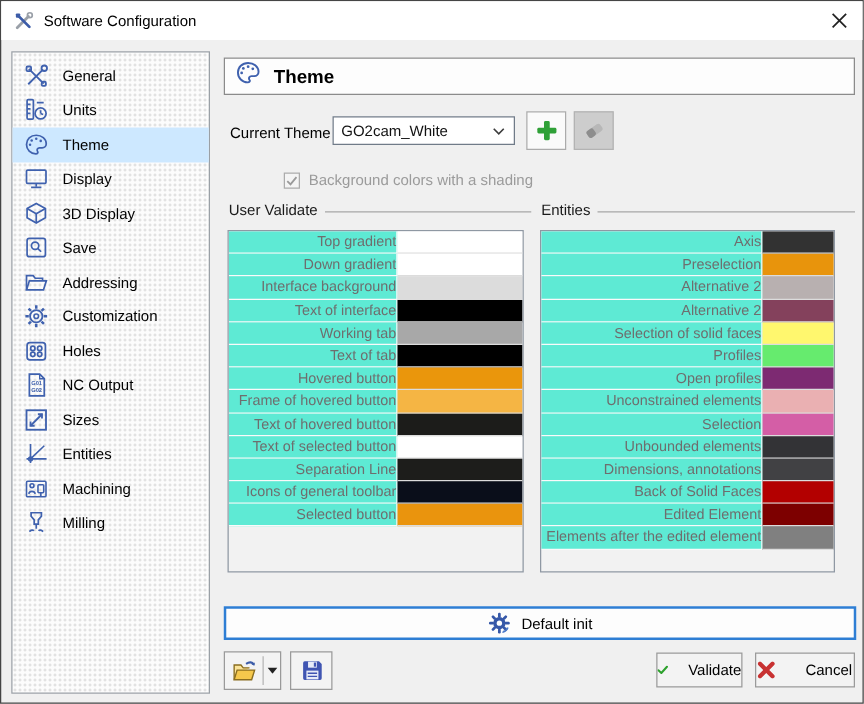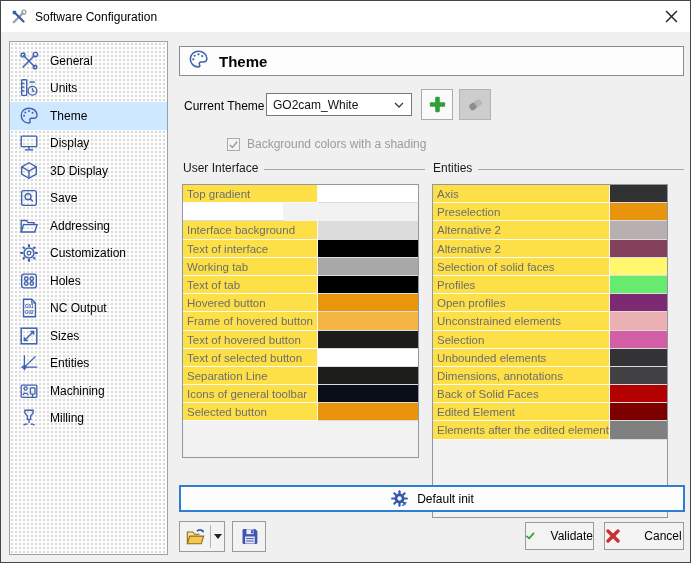--- a/index.html
+++ b/index.html
@@ -29,21 +29,21 @@
   
   .cbrow{position:absolute;left:182px;top:136px;display:flex;align-items:center;gap:7px;margin-left:44px;}
   .cb{width:13px;height:13px;box-sizing:border-box;border:1px solid #ababab;background:#f4f4f4;display:flex;align-items:center;justify-content:center;}
   .cb-label{font-size:12px;color:#9b9b9b;}
   
   .ghead{position:absolute;display:flex;align-items:center;gap:6px;font-size:12px;color:#1a1a1a;}
   .ghead .gline{flex:1;height:1px;background:#a6a6a6;margin-top:2px;}
   
   .ctable{position:absolute;box-sizing:border-box;border:1px solid #8f98a3;background:#f2f2f2;overflow:hidden;}
   .trow{height:18.2px;display:flex;box-sizing:border-box;}
-  .tlabel{flex:1;background:#fde047;border-bottom:1px solid #fafafa;border-right:1px solid #fafafa;font-size:11.5px;color:#6e6e6e;line-height:18px;padding-left:4px;white-space:nowrap;overflow:hidden;box-sizing:border-box;}
+  .tlabel{flex:1;background:#5eead4;border-bottom:1px solid #fafafa;border-right:1px solid #fafafa;font-size:11.5px;color:#6e6e6e;line-height:18px;padding-left:4px;white-space:nowrap;overflow:hidden;box-sizing:border-box;text-align:right;}
   .swatch{border-bottom:1px solid #dcdcdc;box-sizing:border-box;}
   .t-ui .swatch{width:100px;}
   .t-ent .swatch{width:57px;}
   
   .definit{position:absolute;left:178px;top:484px;width:506px;height:27px;box-sizing:border-box;border:2px solid #2e7ed4;background:#fdfdfd;display:flex;align-items:center;justify-content:center;gap:8px;font-size:12px;color:#000;}
   
   .btn{position:absolute;box-sizing:border-box;border:1px solid #9a9a9a;background:#f3f3f3;display:flex;align-items:center;justify-content:center;font-size:12px;color:#000;}
   .split{left:178px;top:520px;width:46px;height:31px;padding:0;}
   .split .main{width:31px;height:100%;display:flex;align-items:center;justify-content:center;}
   .split .sep{width:1px;height:80%;background:#b5b5b5;}
@@ -281,34 +281,35 @@
   <div class="cbrow">
     <span class="cb">
       <svg width="11" height="11" viewBox="0 0 12 12">
         <polyline points="2,6.5 4.8,9.2 10,3" fill="none" stroke="#9a9a9a" stroke-width="1.6"></polyline>
       </svg>
     </span>
     <span class="cb-label">Background colors with a shading</span>
   </div>
 
   <div class="ghead" style="left:182px;top:160px;width:242px;">
-    <span>User Interface</span>
+    <span>User Validate</span>
     <span class="gline"></span>
   </div>
   <div class="ghead" style="left:432px;top:160px;width:251px;">
     <span>Entities</span>
     <span class="gline"></span>
   </div>
 
   <div class="ctable t-ui" style="left:181px;top:183px;width:237px;height:274px;">
       <div class="trow">
         <span class="tlabel">Top gradient</span>
         <span class="swatch" style="background:#ffffff"></span>
       </div>
       <div class="trow">
+        <span class="tlabel">Down gradient</span>
         <span class="swatch" style="background:#ffffff"></span>
       </div>
       <div class="trow">
         <span class="tlabel">Interface background</span>
         <span class="swatch" style="background:#dcdcdc"></span>
       </div>
       <div class="trow">
         <span class="tlabel">Text of interface</span>
         <span class="swatch" style="background:#000000"></span>
       </div>
@@ -342,21 +343,21 @@
       </div>
       <div class="trow">
         <span class="tlabel">Icons of general toolbar</span>
         <span class="swatch" style="background:#0a0e1a"></span>
       </div>
       <div class="trow">
         <span class="tlabel">Selected button</span>
         <span class="swatch" style="background:#ea940d"></span>
       </div>
     </div>
-  <div class="ctable t-ent" style="left:431px;top:183px;width:236px;height:334px;">
+  <div class="ctable t-ent" style="left:431px;top:183px;width:236px;height:274px;">
       <div class="trow">
         <span class="tlabel">Axis</span>
         <span class="swatch" style="background:#323232"></span>
       </div>
       <div class="trow">
         <span class="tlabel">Preselection</span>
         <span class="swatch" style="background:#e8940c"></span>
       </div>
       <div class="trow">
         <span class="tlabel">Alternative 2</span>

